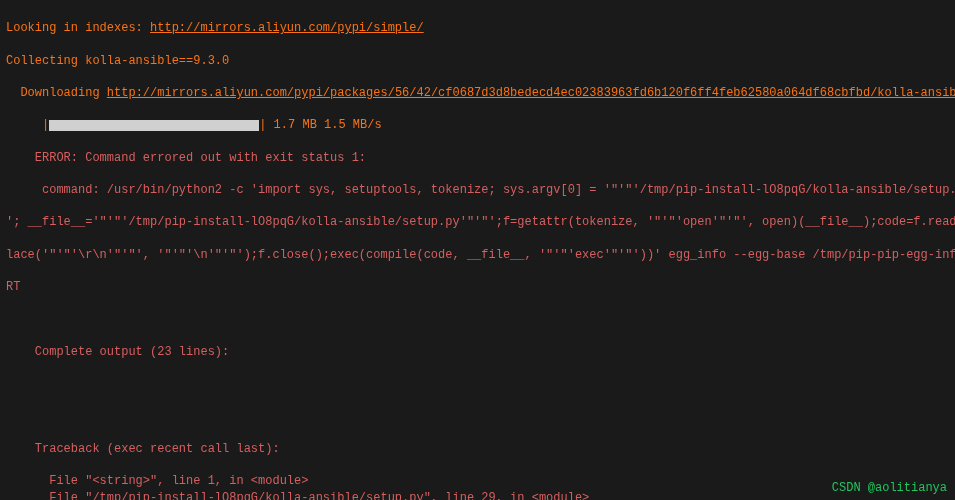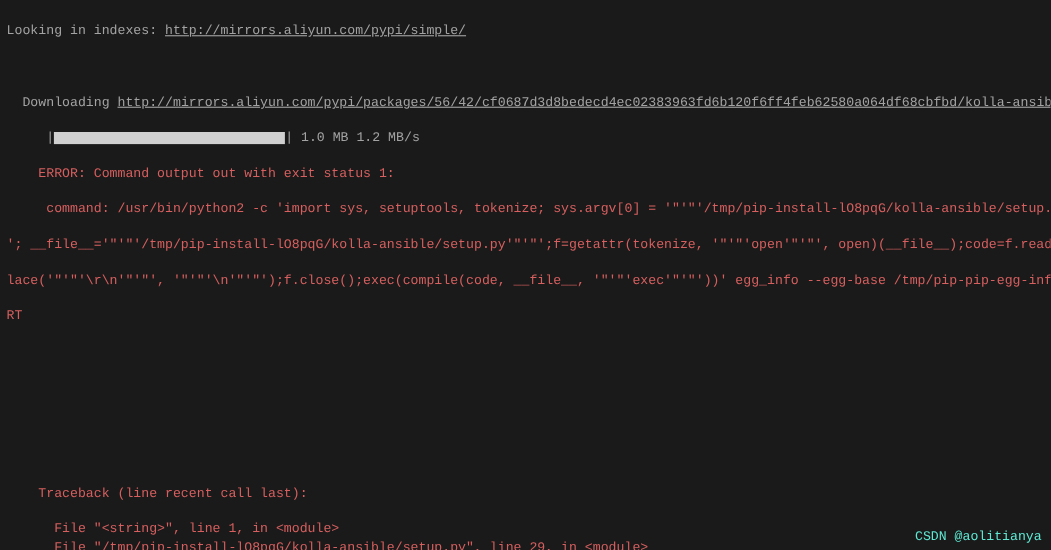--- a/index.html
+++ b/index.html
@@ -8,58 +8,58 @@
     color: #c0c0c0;
     font-family: "Courier New", monospace;
     font-size: 12px;
     line-height: 1.35;
     padding: 4px 6px;
     width: 955px;
     height: 500px;
     overflow: hidden;
     position: relative;
   }
-  .white { color: #a3a3a3; }
+  .white { color: #f97316; }
   .err { color: #d75f5f; }
   .underline { text-decoration: underline; }
   .progress-bar {
     display: inline-block;
     background: #d0d0d0;
     width: 210px;
     height: 11px;
     vertical-align: middle;
   }
   .pre { white-space: pre; }
   .watermark {
     position: absolute;
     bottom: 4px;
     right: 8px;
-    color: #5eead4;
+    color: #22c55e;
     font-size: 12px;
   }
 </style>
 </head>
 <body>
 
 <div class="pre white">
 <span><span>Looking in indexes: </span><span class="underline">http://mirrors.aliyun.com/pypi/simple/</span></span>
-<br>
+<br><span>Collecting kolla-ansible==9.3.0</span>
 <br><span><span>  Downloading </span><span class="underline">http://mirrors.aliyun.com/pypi/packages/56/42/cf0687d3d8bedecd4ec02383963fd6b120f6ff4feb62580a064df68cbfbd/kolla-ansible-9.3.0.tar.gz</span></span>
-<br><span><span>     |</span><span class="progress-bar"></span><span>| 1.0 MB 1.2 MB/s</span></span>
+<br><span><span>     |</span><span class="progress-bar"></span><span>| 1.7 MB 1.5 MB/s</span></span>
 </div>
 
 <div class="pre err">
-<span>    ERROR: Command output out with exit status 1:</span>
+<span>    ERROR: Command errored out with exit status 1:</span>
 <br><span>     command: /usr/bin/python2 -c 'import sys, setuptools, tokenize; sys.argv[0] = '"'"'/tmp/pip-install-lO8pqG/kolla-ansible/setup.py'"'"</span>
 <br><span>'; __file__='"'"'/tmp/pip-install-lO8pqG/kolla-ansible/setup.py'"'"';f=getattr(tokenize, '"'"'open'"'"', open)(__file__);code=f.read().rep</span>
 <br><span>lace('"'"'\r\n'"'"', '"'"'\n'"'"');f.close();exec(compile(code, __file__, '"'"'exec'"'"'))' egg_info --egg-base /tmp/pip-pip-egg-info-MT5u</span>
 <br><span>RT</span>
 <br>
+<br><span>    Complete output (23 lines):</span>
 <br>
 <br>
-<br>
-<br><span>    Traceback (line recent call last):</span>
+<br><span>    Traceback (exec recent call last):</span>
 <span id="tb-container"><br><span>      File "&lt;string&gt;", line 1, in &lt;module&gt;</span><br><span>      File "/tmp/pip-install-lO8pqG/kolla-ansible/setup.py", line 29, in &lt;module&gt;</span><br><br><br><br><br><br><br><br><br><br><br><br><br><br><br><br><br></span>
 <br>
 <br>
 </div>
 
 <div class="watermark">CSDN @aolitianya</div>
 
 </body></html>

